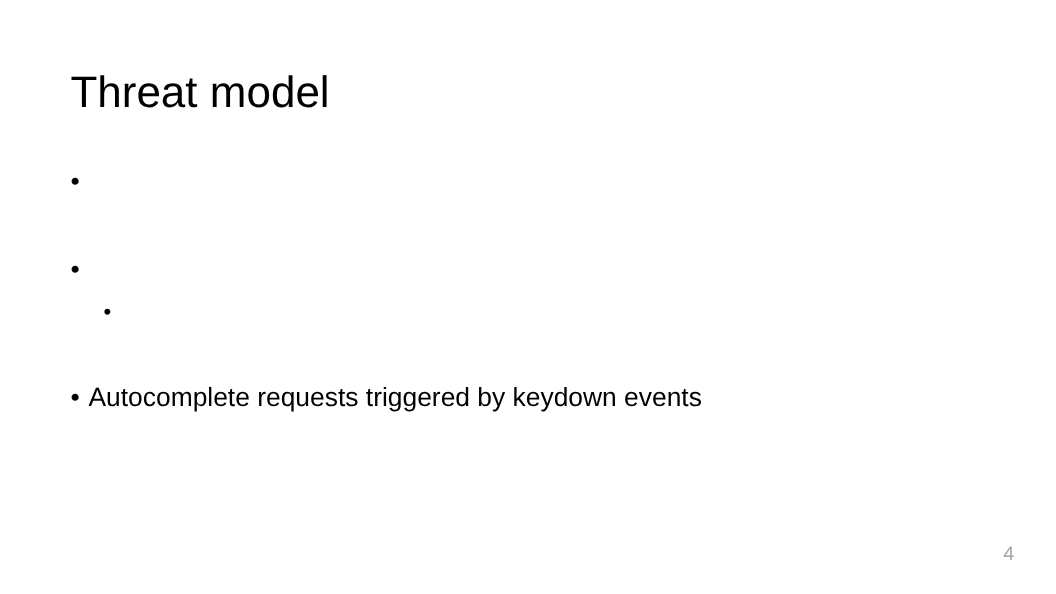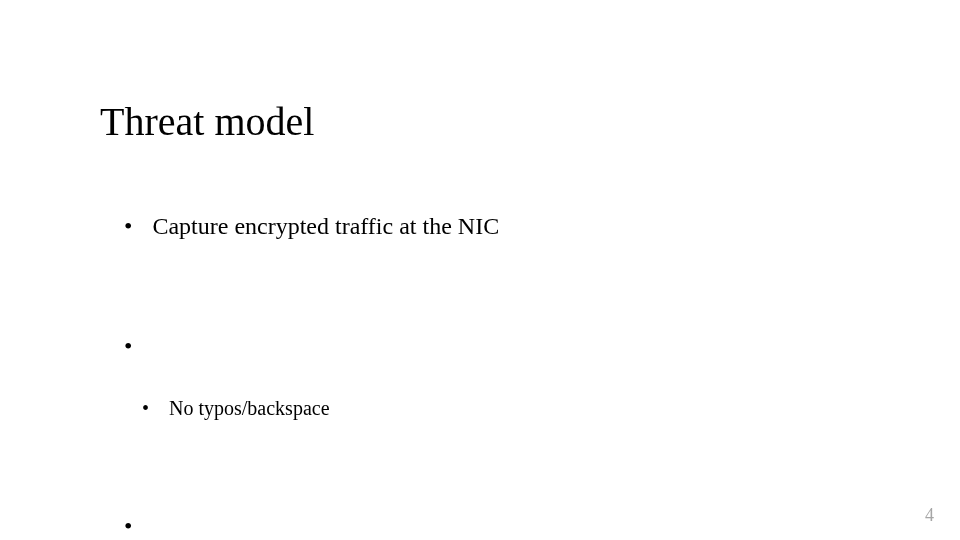--- a/index.html
+++ b/index.html
@@ -1,19 +1,18 @@
 <!DOCTYPE html>
 <html><head>
   <meta charset="utf-8">
   <style>
     * {
-      margin: 12px;
+      margin: 0;
       padding: 0;
       box-sizing: border-box;
-      font-family: Liberation Serif, serif;
     }
     body {
       width: 960px;
       height: 540px;
       background: #ffffff;
       font-family: Arial, Helvetica, sans-serif;
       color: #000000;
       position: relative;
       overflow: hidden;
     }
@@ -76,35 +75,34 @@
   </style>
 </head>
 <body>
 
 <h1 class="slide-title">Threat model</h1>
 
 <div class="content">
 
   <div class="bullet-l1">
     <span class="marker">•</span>
-    <span class="text">Capture encrypted traffic at the NIC</span>
   </div>
 
   <div class="gap"></div>
 
   <div class="bullet-l1">
     <span class="marker">•</span>
   </div>
 
   <div class="bullet-l2">
     <span class="marker">•</span>
-    <span class="text">No typos/backspace</span>
   </div>
 
   <div class="gap"></div>
 
   <div class="bullet-l1">
     <span class="marker">•</span>
+    <span class="text">Autocomplete requests triggered by keydown events</span>
   </div>
 
 </div>
 
 <div class="page-number">4</div>
 
 </body></html>

